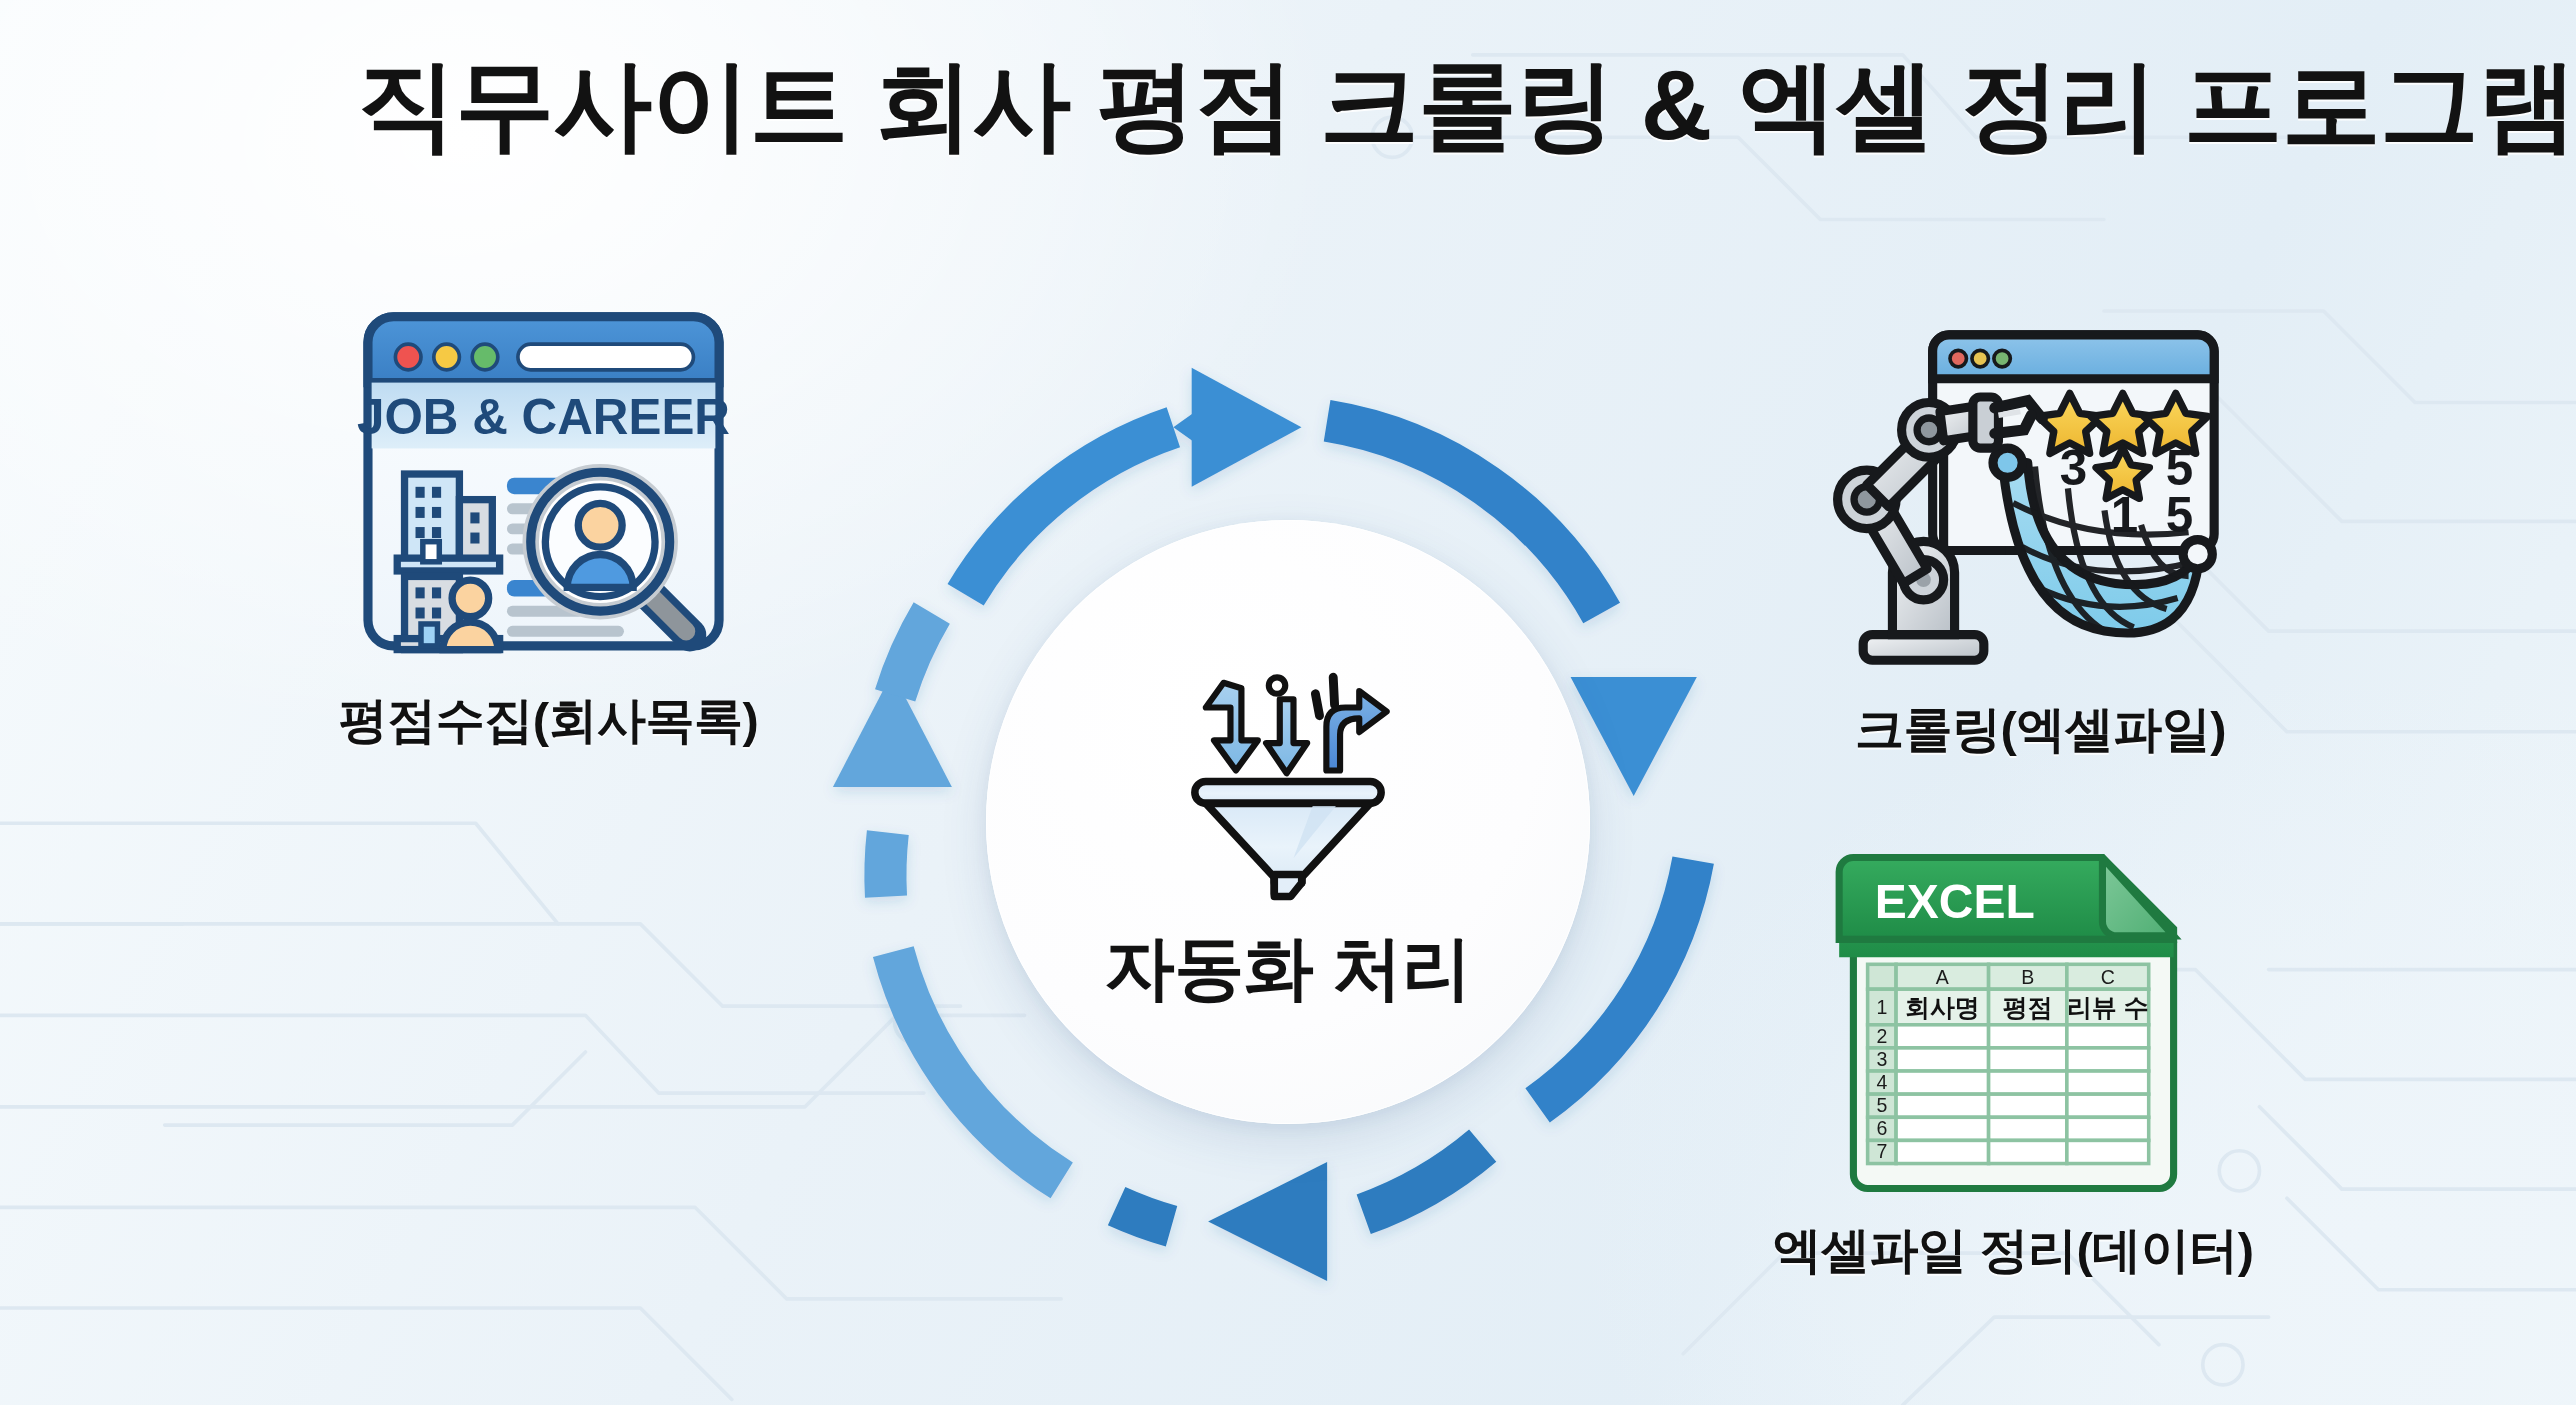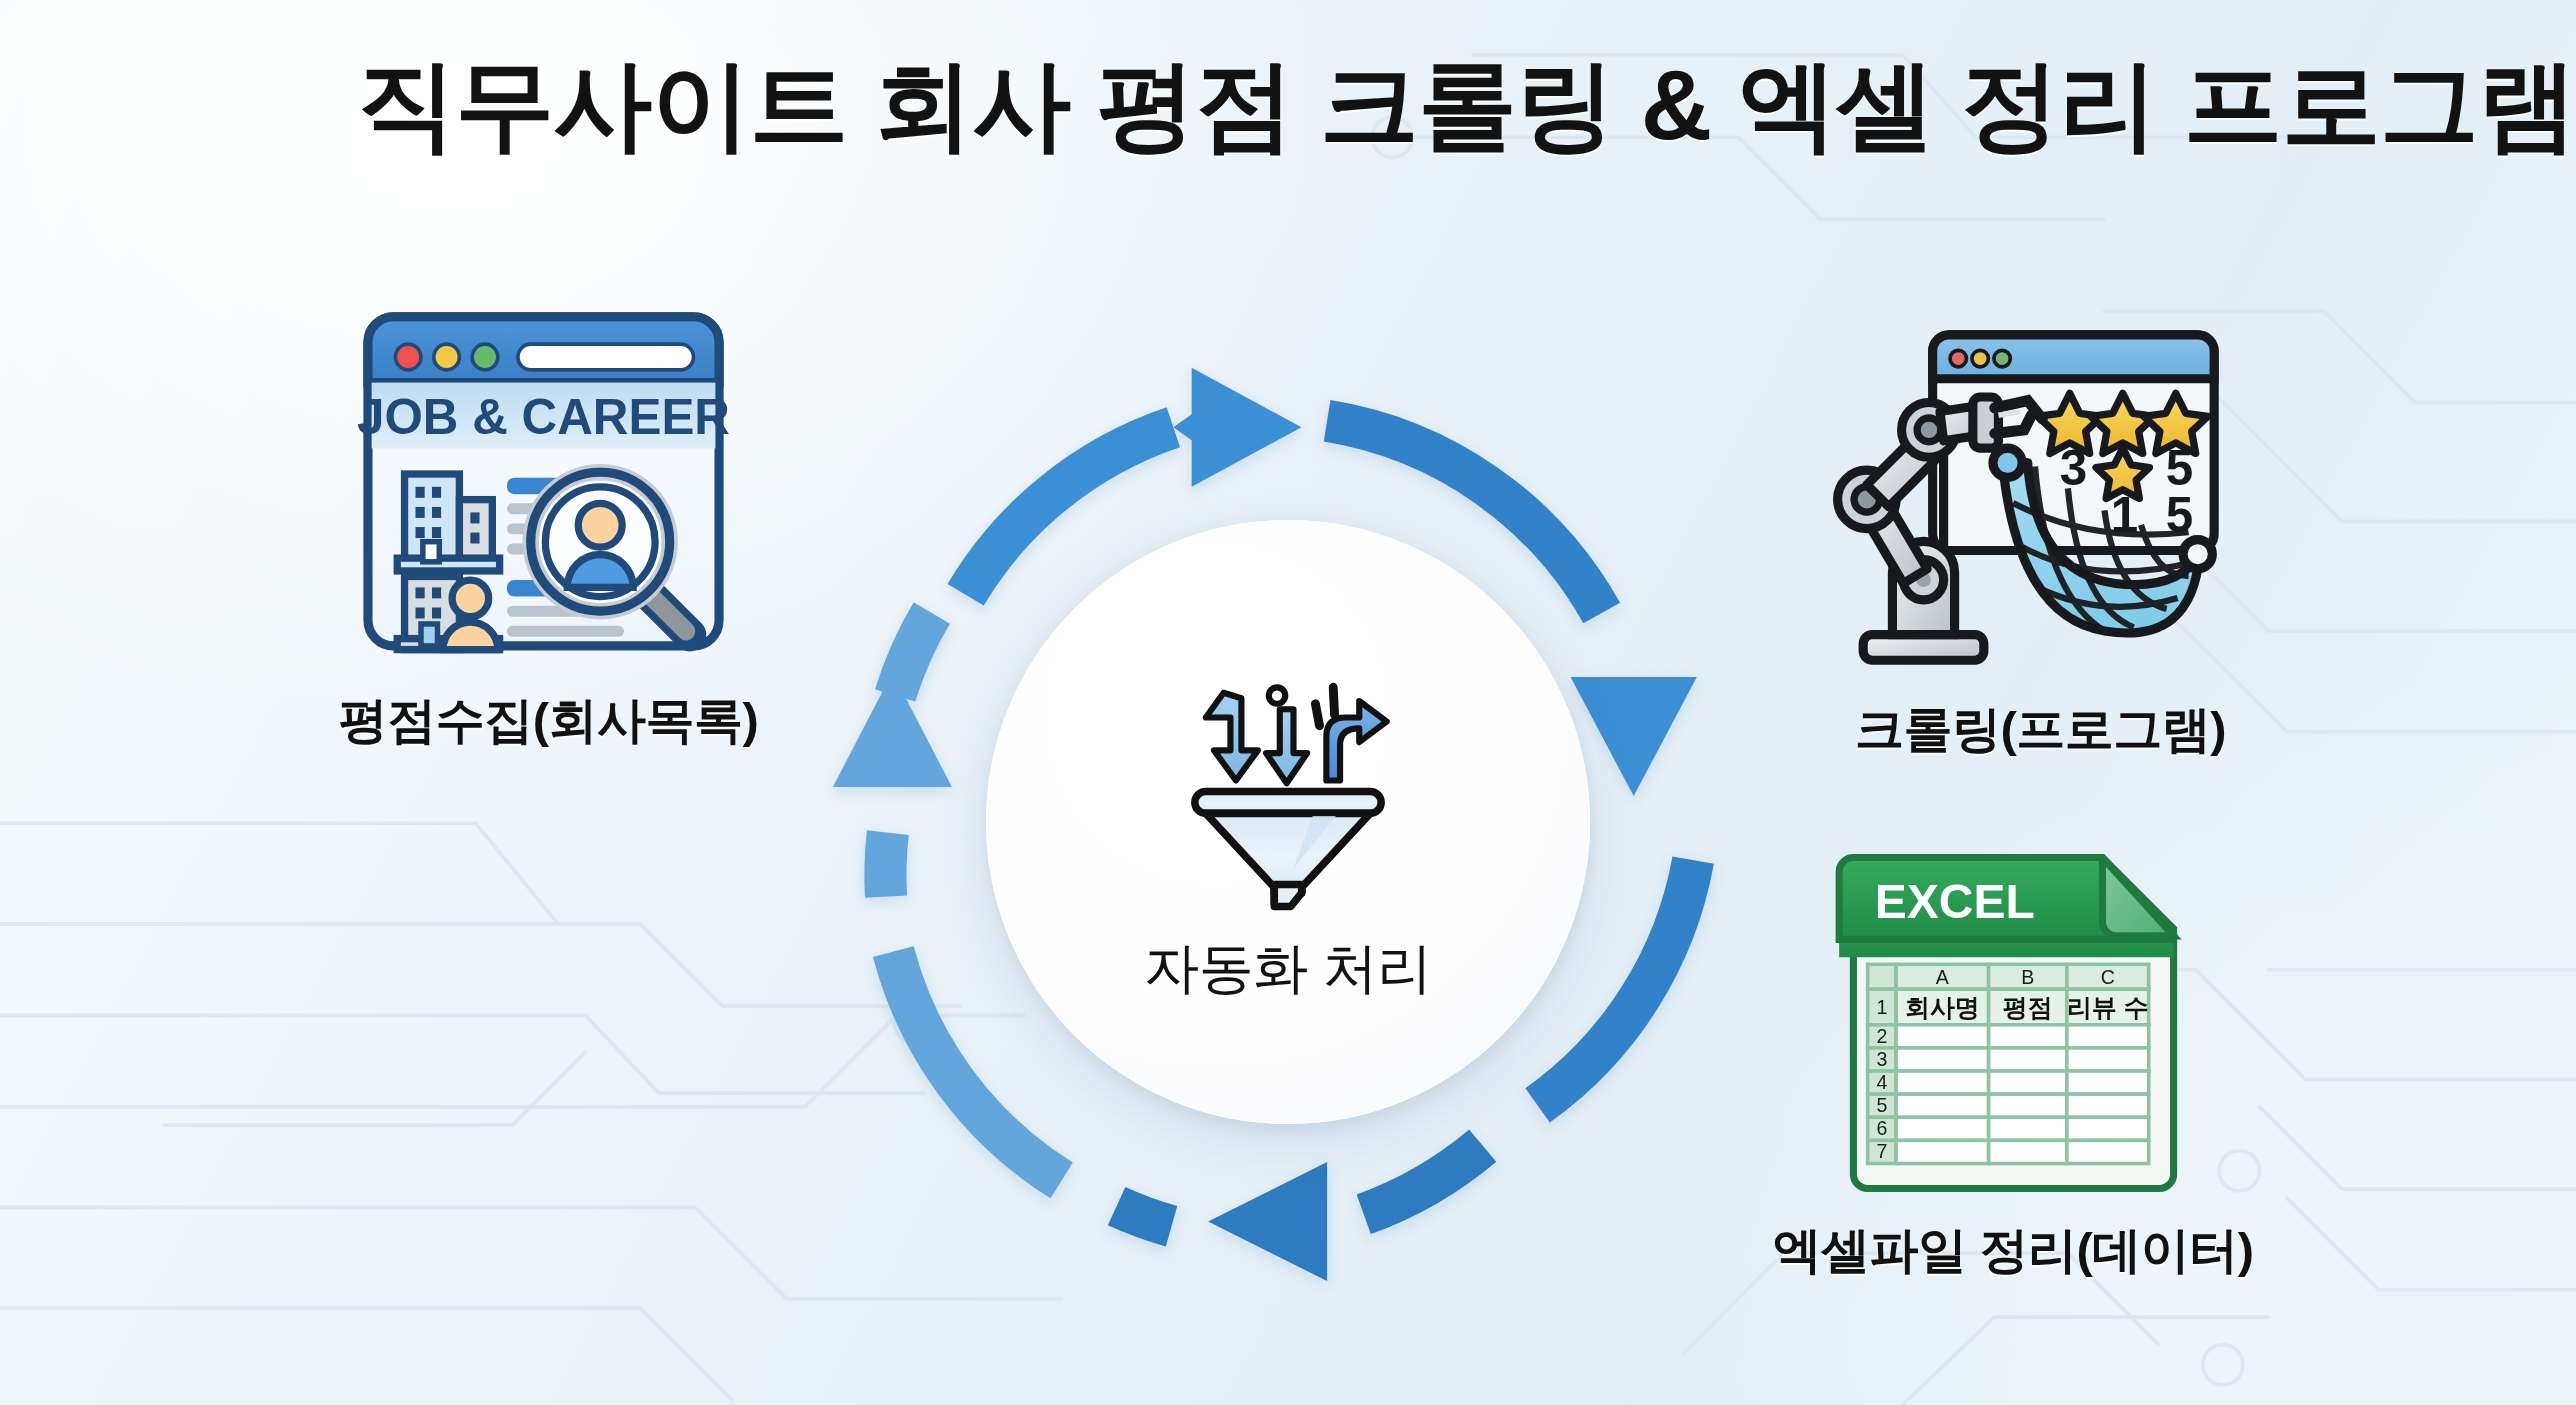--- a/index.html
+++ b/index.html
@@ -66,22 +66,22 @@
       0 16.5px 48px rgba(40,80,130,0.13),
       0 3.7px 14.6px rgba(40,80,130,0.07),
       inset 0 0 0 0.9px rgba(255,255,255,0.9);
     display: flex;
     flex-direction: column;
     align-items: center;
     justify-content: center;
   }
   #hub-icon { width: 274px; height: 274px; margin-bottom: 3.7px; }
   #hub-label {
-    font-size: 55px;
-    font-weight: 400;
+    font-size: 70px;
+    font-weight: 700;
     color: #121212;
     letter-spacing: -0.5px;
     margin-top: 16.5px;
     white-space: nowrap;
   }
 
   
   .node { position: absolute; display: flex; flex-direction: column; align-items: center; }
   .node-label {
     font-size: 49px;
@@ -382,21 +382,21 @@
         <circle cx="64" cy="60" r="6.5" fill="#8f979e" stroke="#17191c" stroke-width="4"></circle>
 
         <path d="M70 50 L96 46 L98 62 L72 66 Z" fill="url(#metalG)" stroke="#17191c" stroke-width="5" stroke-linejoin="round"></path>
         <rect x="88" y="42" width="14" height="28" rx="4" fill="#c9cfd5" stroke="#17191c" stroke-width="5"></rect>
 
         <path d="M100 48 L118 44 L126 54" fill="none" stroke="#17191c" stroke-width="6" stroke-linecap="round"></path>
         <path d="M100 62 L116 60 L120 52" fill="none" stroke="#17191c" stroke-width="6" stroke-linecap="round"></path>
         <path d="M102 52 L114 50" stroke="#dfe3e7" stroke-width="3"></path>
       </g>
     </svg>
-    <div class="node-label">크롤링(프로그램)</div>
+    <div class="node-label">크롤링(엑셀파일)</div>
   </div>
 
   <div class="node" id="node-excel">
     <svg class="icon-art" width="357" height="338" viewBox="0 0 200 190">
       <defs>
         <linearGradient id="xlTop" x1="0" y1="0" x2="0" y2="1">
           <stop offset="0%" stop-color="#35ab5e"></stop>
           <stop offset="100%" stop-color="#1f8c47"></stop>
         </linearGradient>
         <linearGradient id="xlFold" x1="0" y1="0" x2="1" y2="1">

